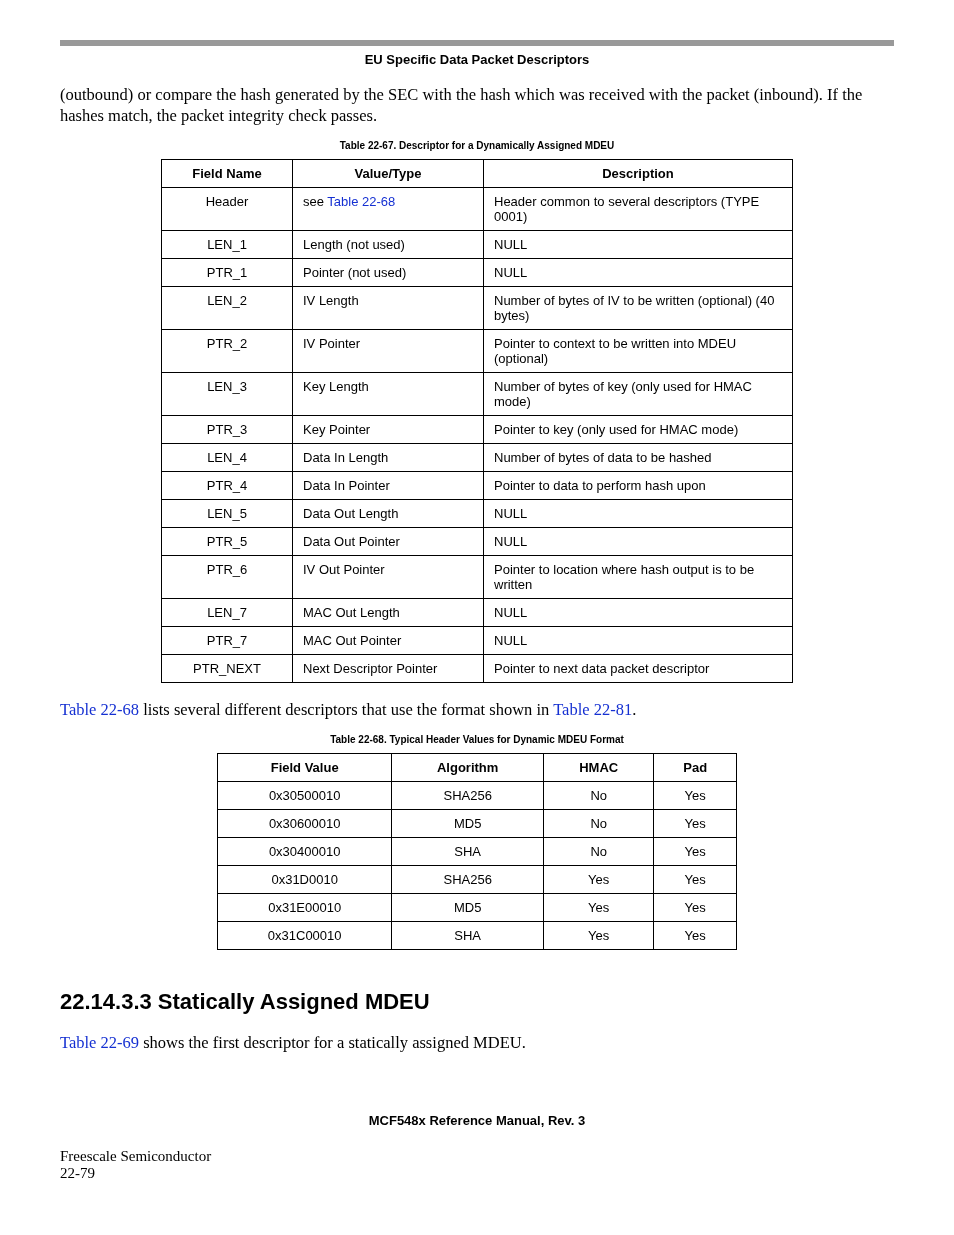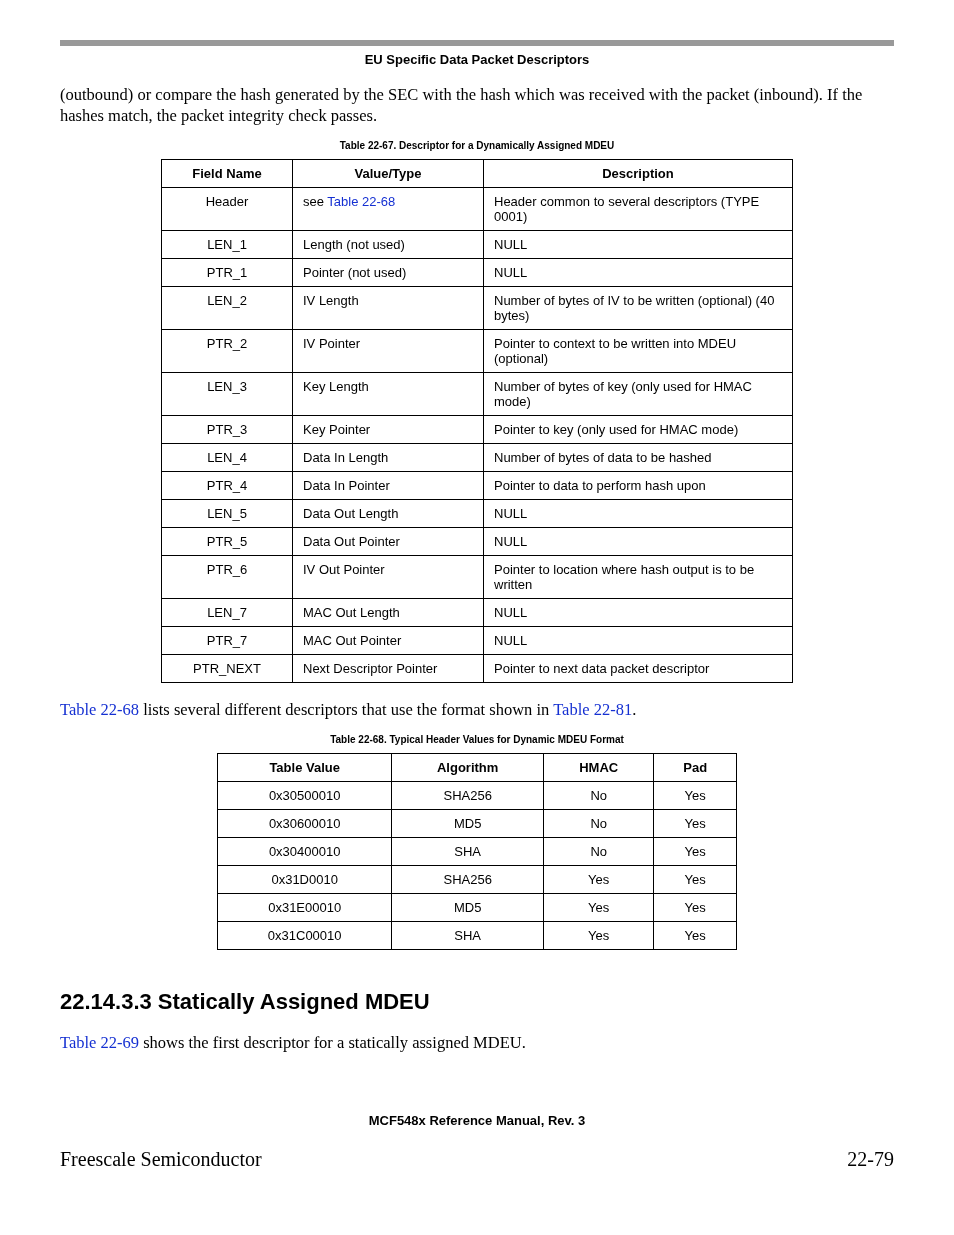--- a/index.html
+++ b/index.html
@@ -73,21 +73,22 @@
     font-weight: bold;
     font-size: 13px;
     text-align: center;
     margin-top: 60px;
     margin-bottom: 20px;
   }
   .footer-row {
     display: flex;
     justify-content: space-between;
     font-family: "Times New Roman", Times, serif;
-    font-size: 20px;
+    font-size: 15px;
+    flex-direction: column;
   }
 </style>
 </head>
 <body>
 
 <div class="topbar"></div>
 <div class="header-right">EU Specific Data Packet Descriptors</div>
 
 <p class="bodytext">(outbound) or compare the hash generated by the SEC with the hash which was received with the packet (inbound). If the hashes match, the packet integrity check passes.</p>
 
@@ -182,21 +183,21 @@
 
 <p class="bodytext">
   <span class="link">Table 22-68</span><span> lists several different descriptors that use the format shown in </span><span class="link">Table 22-81</span><span>.</span>
 </p>
 
 <div class="caption">Table 22-68. Typical Header Values for Dynamic MDEU Format</div>
 
 <table class="doc t2">
   <thead>
     <tr>
-      <th>Table Value</th>
+      <th>Field Value</th>
       <th>Algorithm</th>
       <th>HMAC</th>
       <th>Pad</th>
     </tr>
   </thead>
   <tbody id="t2body">
       <tr>
         <td class="hv">0x30500010</td>
         <td>SHA256</td>
         <td>No</td>

